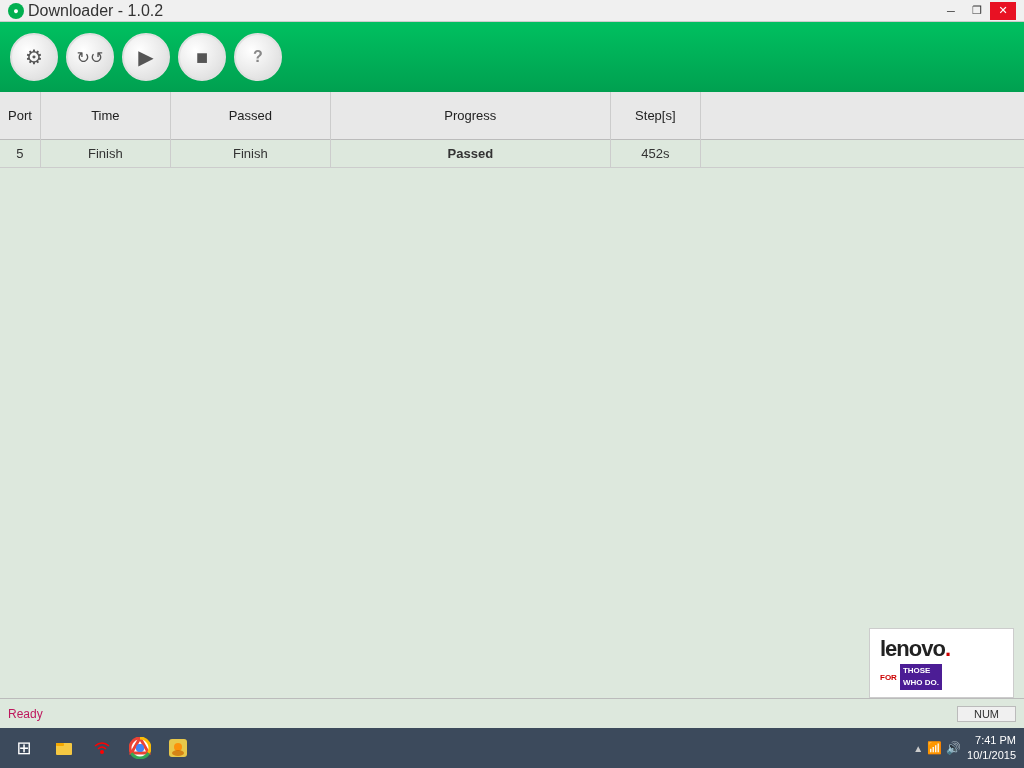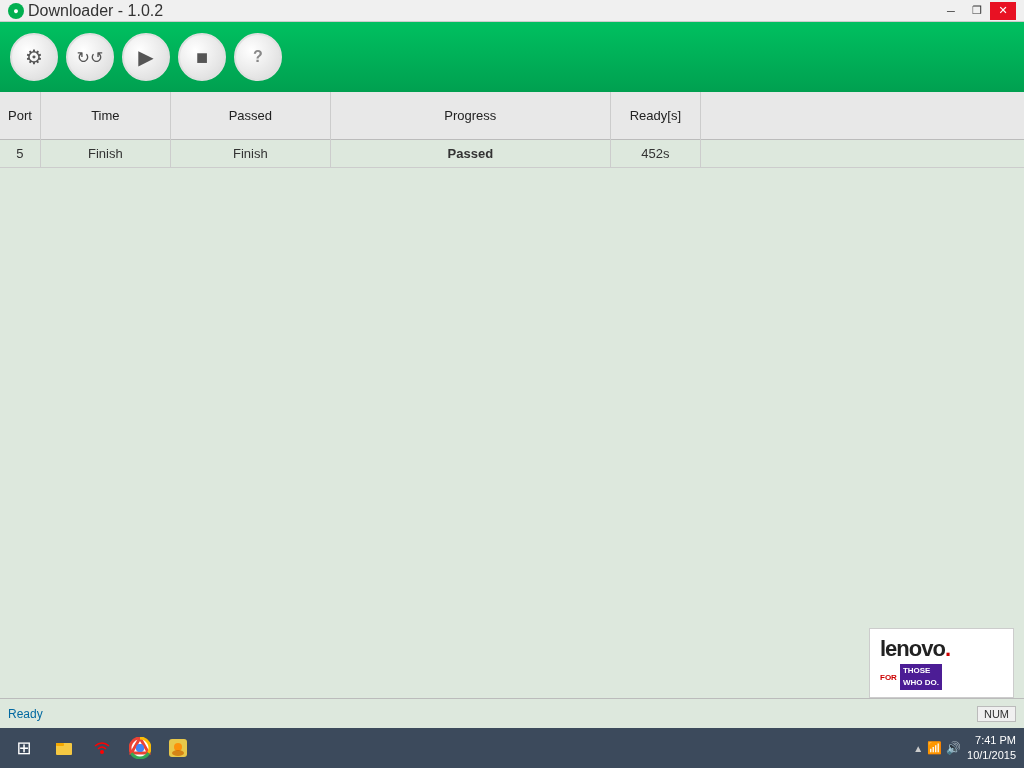--- a/index.html
+++ b/index.html
@@ -143,30 +143,30 @@
     .status-bar {
       width: 100%;
       height: 30px;
       background: #dde8dd;
       display: flex;
       align-items: center;
       justify-content: space-between;
       padding: 0 8px;
       border-top: 1px solid #bbb;
     }
-    .status-text { font-size: 12px; color: #0369a1; }
+    .status-text { font-size: 12px; color: #be185d; }
     .status-right {
       display: flex;
       align-items: center;
       gap: 4px;
     }
     .num-badge {
       background: #f0f0f0;
       border: 1px solid #bbb;
-      padding: 1px 6px;
+      padding: 1px 16px;
       font-size: 11px;
       color: #333;
     }
 
     
     .taskbar {
       width: 100%;
       height: 40px;
       background: #3c4a5c;
       display: flex;
@@ -255,21 +255,21 @@
   </div>
 
   <div class="main-content">
     <table class="data-table">
       <thead>
         <tr>
           <th class="col-port">Port</th>
           <th class="col-step">Time</th>
           <th class="col-status">Passed</th>
           <th class="col-progress">Progress</th>
-          <th class="col-time">Ready[s]</th>
+          <th class="col-time">Step[s]</th>
           <th></th>
         </tr>
       </thead>
       <tbody>
         <tr class="table-row">
           <td class="col-port">5</td>
           <td class="col-step">Finish</td>
           <td class="col-status">Finish</td>
           <td class="col-progress td-passed">Passed</td>
           <td class="col-time td-time">452s</td>

